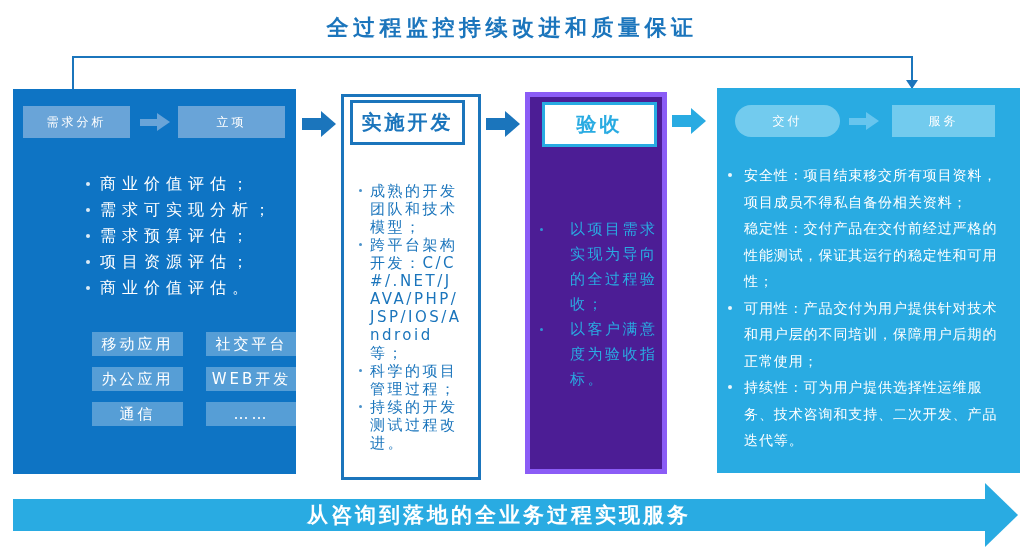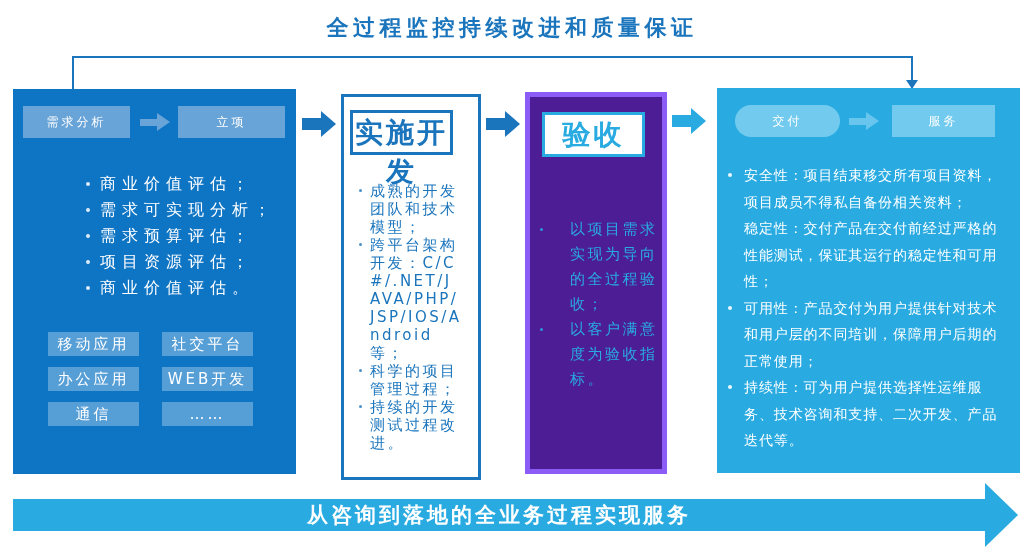--- a/index.html
+++ b/index.html
@@ -27,22 +27,22 @@
   .p3{left:525px;top:92px;width:142px;height:382px;background:#4c1d95;border:5px solid #8b5cf6;}
   .p4{left:717px;top:88px;width:303px;height:385px;background:#29ABE2;}
   
   .badge{
     position:absolute;height:32px;display:flex;align-items:center;justify-content:center;
     color:#fff;font-size:12px;letter-spacing:3px;
   }
   .badge.blue{background:#69A4D8;}
   .badge.cyan{background:#72CBEE;}
   .hbox{
-    position:absolute;box-sizing:border-box;height:45px;width:103px;text-align:center;
-    font-size:28px;font-weight:bold;letter-spacing:3px;line-height:39px;background:#fff;margin-top:10px;
+    position:absolute;box-sizing:border-box;height:45px;width:115px;text-align:center;
+    font-size:20px;font-weight:bold;letter-spacing:3px;line-height:39px;background:#fff;
   }
   .hbox.blue{border:3px solid #1B75BC;color:#1B75BC;}
   .hbox.cyan{border:3px solid #29ABE2;color:#29ABE2;}
   
   .barrow{position:absolute;}
   .barrow .stem{position:absolute;background:currentColor;}
   .barrow .head{position:absolute;width:0;height:0;border-style:solid;border-color:transparent;border-left-color:currentColor;border-right-width:0;}
   .flow{width:34px;height:26px;}
   .flow .stem{left:0;top:7px;width:19px;height:12px;}
   .flow .head{left:19px;top:0;border-width:13px 0 13px 15px;}
@@ -59,21 +59,21 @@
   .dot{flex:none;border-radius:50%;}
   .nodot .dot{visibility:hidden;}
   
   .p1 .blist{left:73px;top:82px;}
   .p1 .bitem{height:26px;align-items:center;}
   .p1 .dot{width:4px;height:4px;background:rgba(255,255,255,.85);margin-right:10px;}
   .p1 .txt{color:#fff;font-size:16px;letter-spacing:6px;white-space:nowrap;}
   
   .tag{
     position:absolute;width:91px;height:24px;background:rgba(255,255,255,.3);
-    display:flex;align-items:center;justify-content:center;color:#fff;font-size:15px;letter-spacing:3px;
+    display:flex;align-items:center;justify-content:center;color:#fff;font-size:15px;letter-spacing:3px;margin-left:44px;
   }
   
   .p2 .blist{left:15px;top:85px;width:116px;}
   .p2 .dot{width:3px;height:3px;background:rgba(27,117,188,.8);margin:7px 8px 0 0;}
   .p2 .txt{color:#1B75BC;font-size:15px;letter-spacing:2.5px;line-height:18px;width:92px;word-break:break-all;}
   
   .p3 .blist{left:10px;top:120px;width:122px;}
   .p3 .dot{width:3px;height:3px;background:rgba(41,171,226,.85);margin:11px 10px 0 0;}
   .p3 .txt{color:#29ABE2;font-size:15px;letter-spacing:2.5px;line-height:25px;width:106px;word-break:break-all;margin-left:17px;}
   

